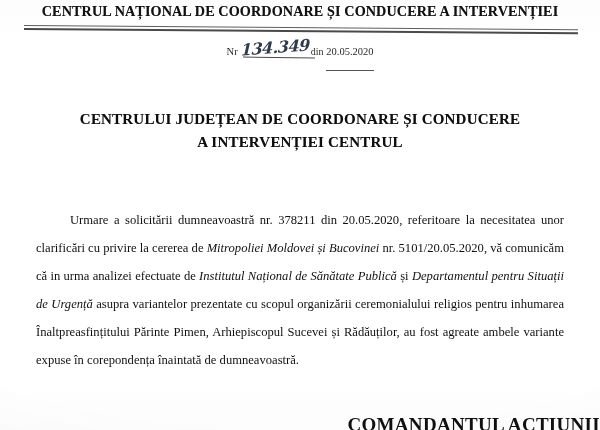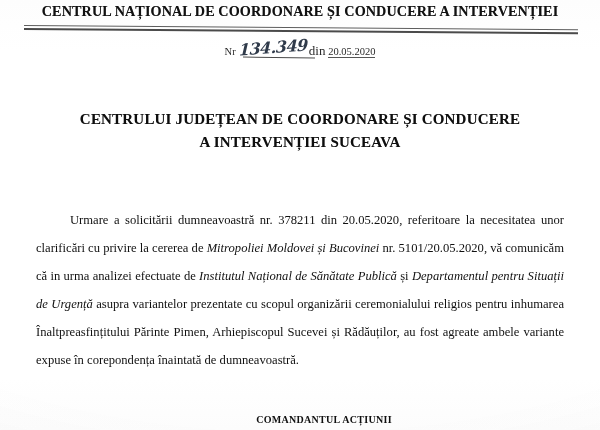--- a/index.html
+++ b/index.html
@@ -104,26 +104,26 @@
   .reg-number-underline {
     position: absolute;
     left: 243px;
     top: 57px;
     width: 72px;
     height: 1px;
     background: #4b4b4b;
     transform: rotate(0.6deg);
   }
   .reg-din {
-    font-size: 13px;
+    font-size: 10px;
   }
   .reg-date {
     font-size: 10.5px;
     border-bottom: 1px solid #555;
-    padding-bottom: 0px;
+    padding-bottom: 13px;
   }
 
   
   .addressee {
     position: absolute;
     top: 108px;
     left: 0;
     right: 0;
     text-align: center;
     font-weight: bold;
@@ -154,23 +154,23 @@
   .body-text i {
     font-style: italic;
   }
 
   
   .footer-title {
     position: absolute;
     top: 414px;
     left: 0;
     right: 0;
-    text-align: center;
-    font-weight: bold;
-    font-size: 10px;
+    text-align: right;
+    font-weight: bold;
+    font-size: 19px;
     color: #101010;
     letter-spacing: 0.3px;
     overflow: hidden;
     height: 16px;
     margin-left: 48px;
   }
 </style>
 </head>
 <body>
 
@@ -186,20 +186,20 @@
   </div>
 
   <div class="reg-line">
     <span class="reg-nr-label">Nr</span><span class="reg-number">134.349</span><span class="reg-din">din</span>
     <span class="reg-date">20.05.2020</span>
   </div>
   <div class="reg-number-underline"></div>
 
   <div class="addressee">
     <span class="line1">CENTRULUI JUDEȚEAN DE COORDONARE ȘI CONDUCERE</span>
-    <span class="line2">A INTERVENȚIEI SUCEAVA</span>
+    <span class="line2">A INTERVENȚIEI CENTRUL</span>
   </div>
 
   <div class="body-text"><span>Urmare a solicitării dumneavoastră nr. 378211 din 20.05.2020, referitoare la necesitatea unor clarificări cu privire la cererea de </span><i>Mitropoliei Moldovei și Bucovinei</i><span> nr. 5101/20.05.2020, vă comunicăm că in urma analizei efectuate de </span><i>Institutul Național de Sănătate Publică</i><span> și </span><i>Departamentul pentru Situații de Urgență</i><span> asupra variantelor prezentate cu scopul organizării ceremonialului religios pentru inhumarea Înaltpreasfințitului Părinte Pimen, Arhiepiscopul Sucevei și Rădăuților, au fost agreate ambele variante expuse în corepondența înaintată de dumneavoastră.</span></div>
 
   <div class="footer-title">COMANDANTUL ACȚIUNII</div>
 
 </div>
 
 </body></html>

